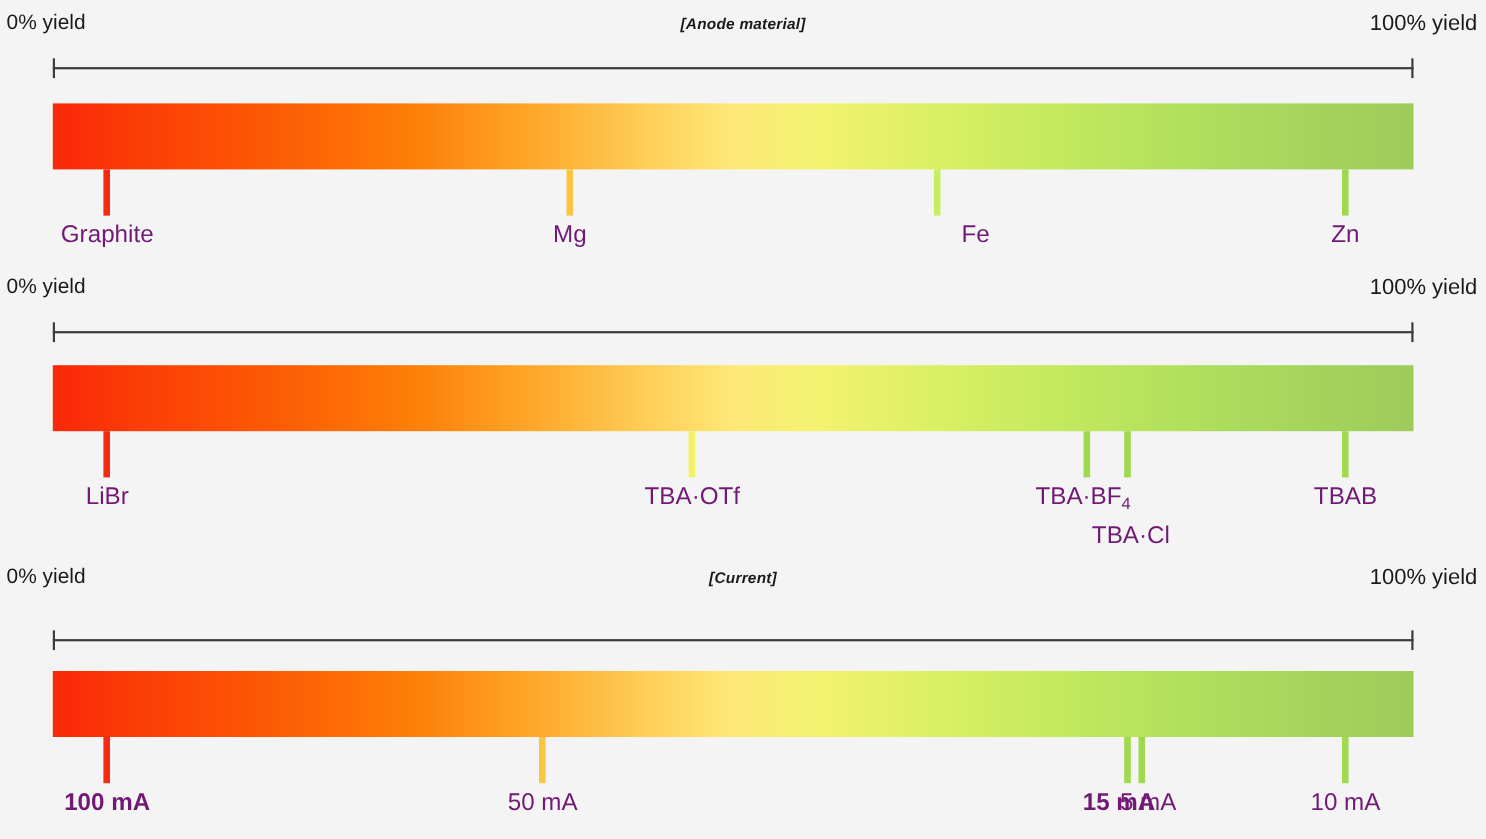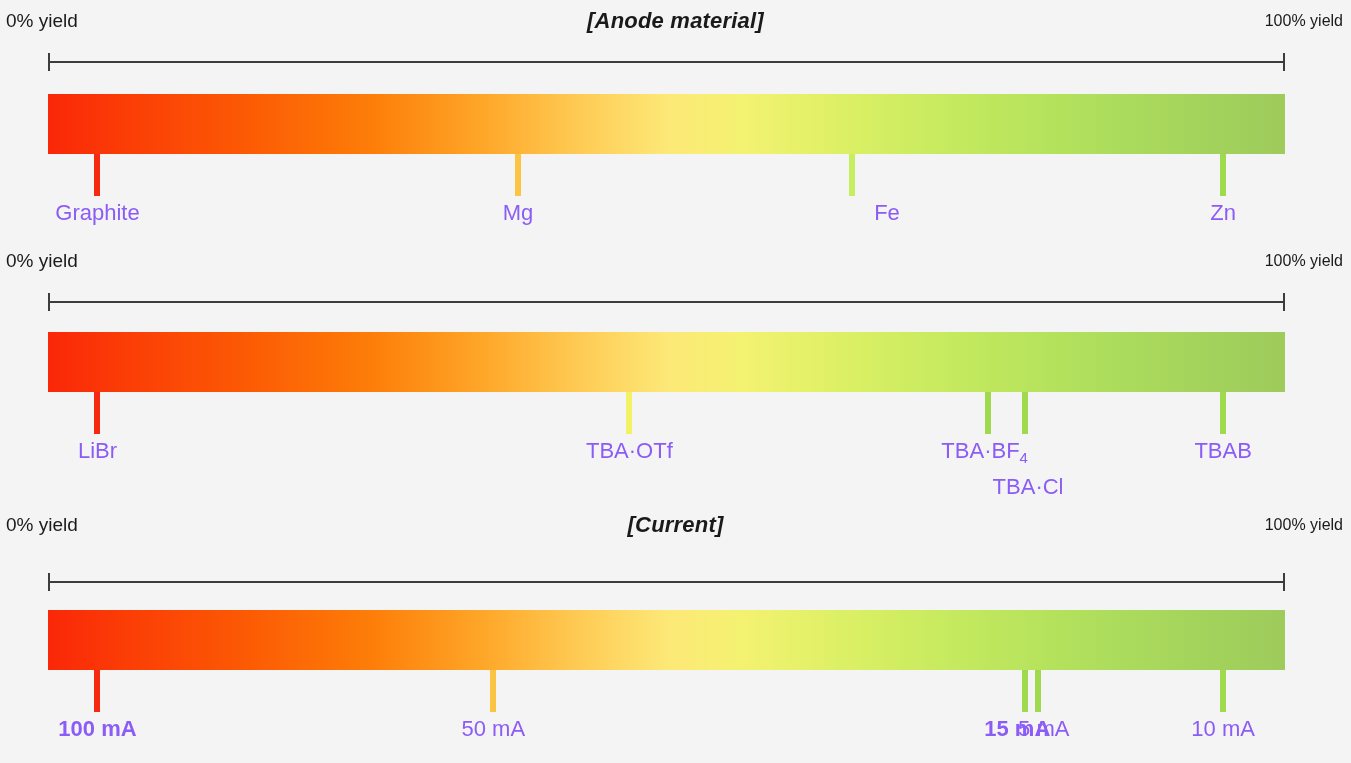--- a/index.html
+++ b/index.html
@@ -29,31 +29,31 @@
     left: 6px;
     top: 0;
     font-size: 19px;
     line-height: 26px;
     white-space: nowrap;
   }
   .yield-right {
     position: absolute;
     right: 8px;
     top: 0;
-    font-size: 16px;
+    font-size: 20px;
     line-height: 26px;
     white-space: nowrap;
   }
   .panel-title {
     position: absolute;
     left: 0;
     right: 0;
     top: -2px;
     text-align: center;
-    font-size: 22px;
+    font-size: 14px;
     line-height: 30px;
     font-weight: bold;
     font-style: italic;
     letter-spacing: 0.2px;
   }
   .axis {
     position: absolute;
     left: 48px;
     width: 1237px;
     height: 20px;
@@ -116,21 +116,21 @@
     margin-left: -3px;
     height: 42px;
   }
   .tick-label {
     position: absolute;
     top: 44px;
     transform: translateX(-50%);
     font-size: 22px;
     line-height: 30px;
     white-space: nowrap;
-    color: #8b5cf6;
+    color: #701a75;
   }
   .tick-label sub {
     font-size: 15px;
     vertical-align: baseline;
     position: relative;
     top: 5px;
   }
 </style>
 </head>
 <body>

